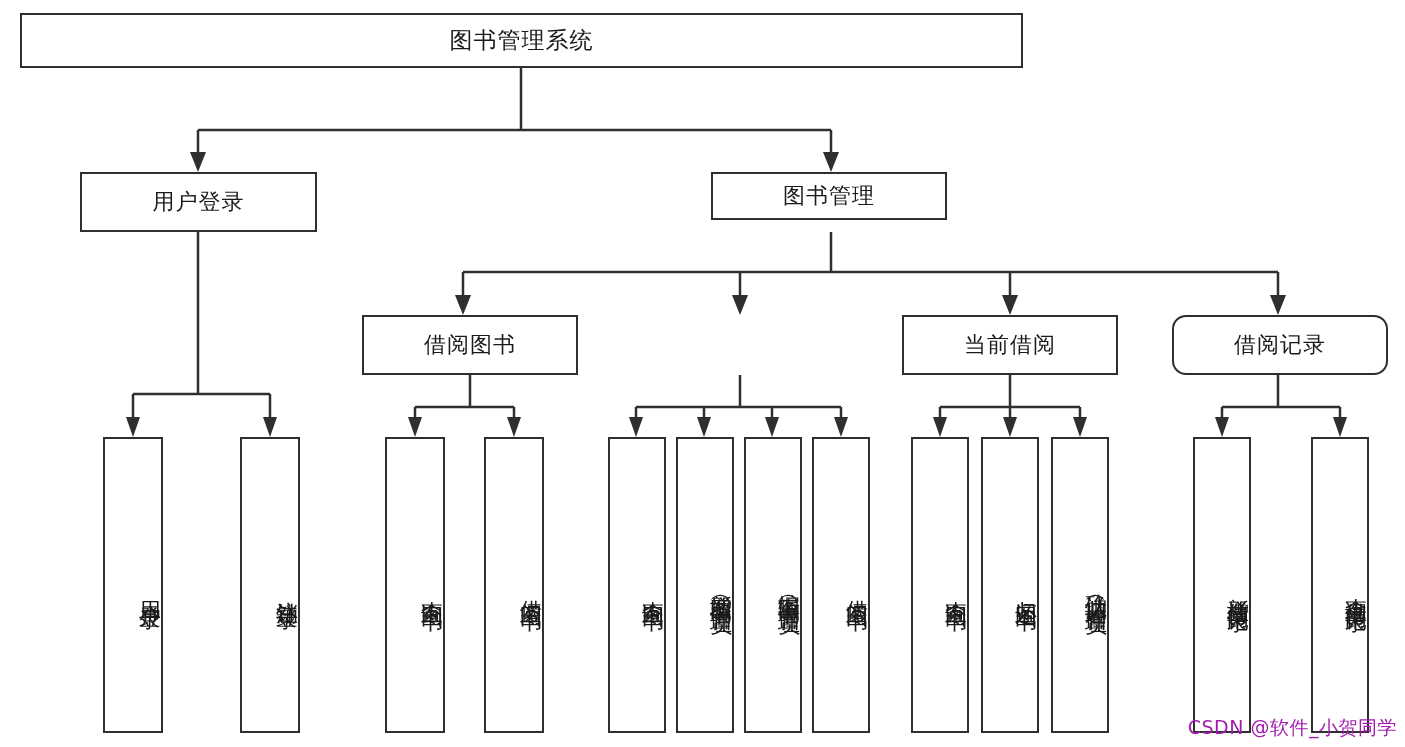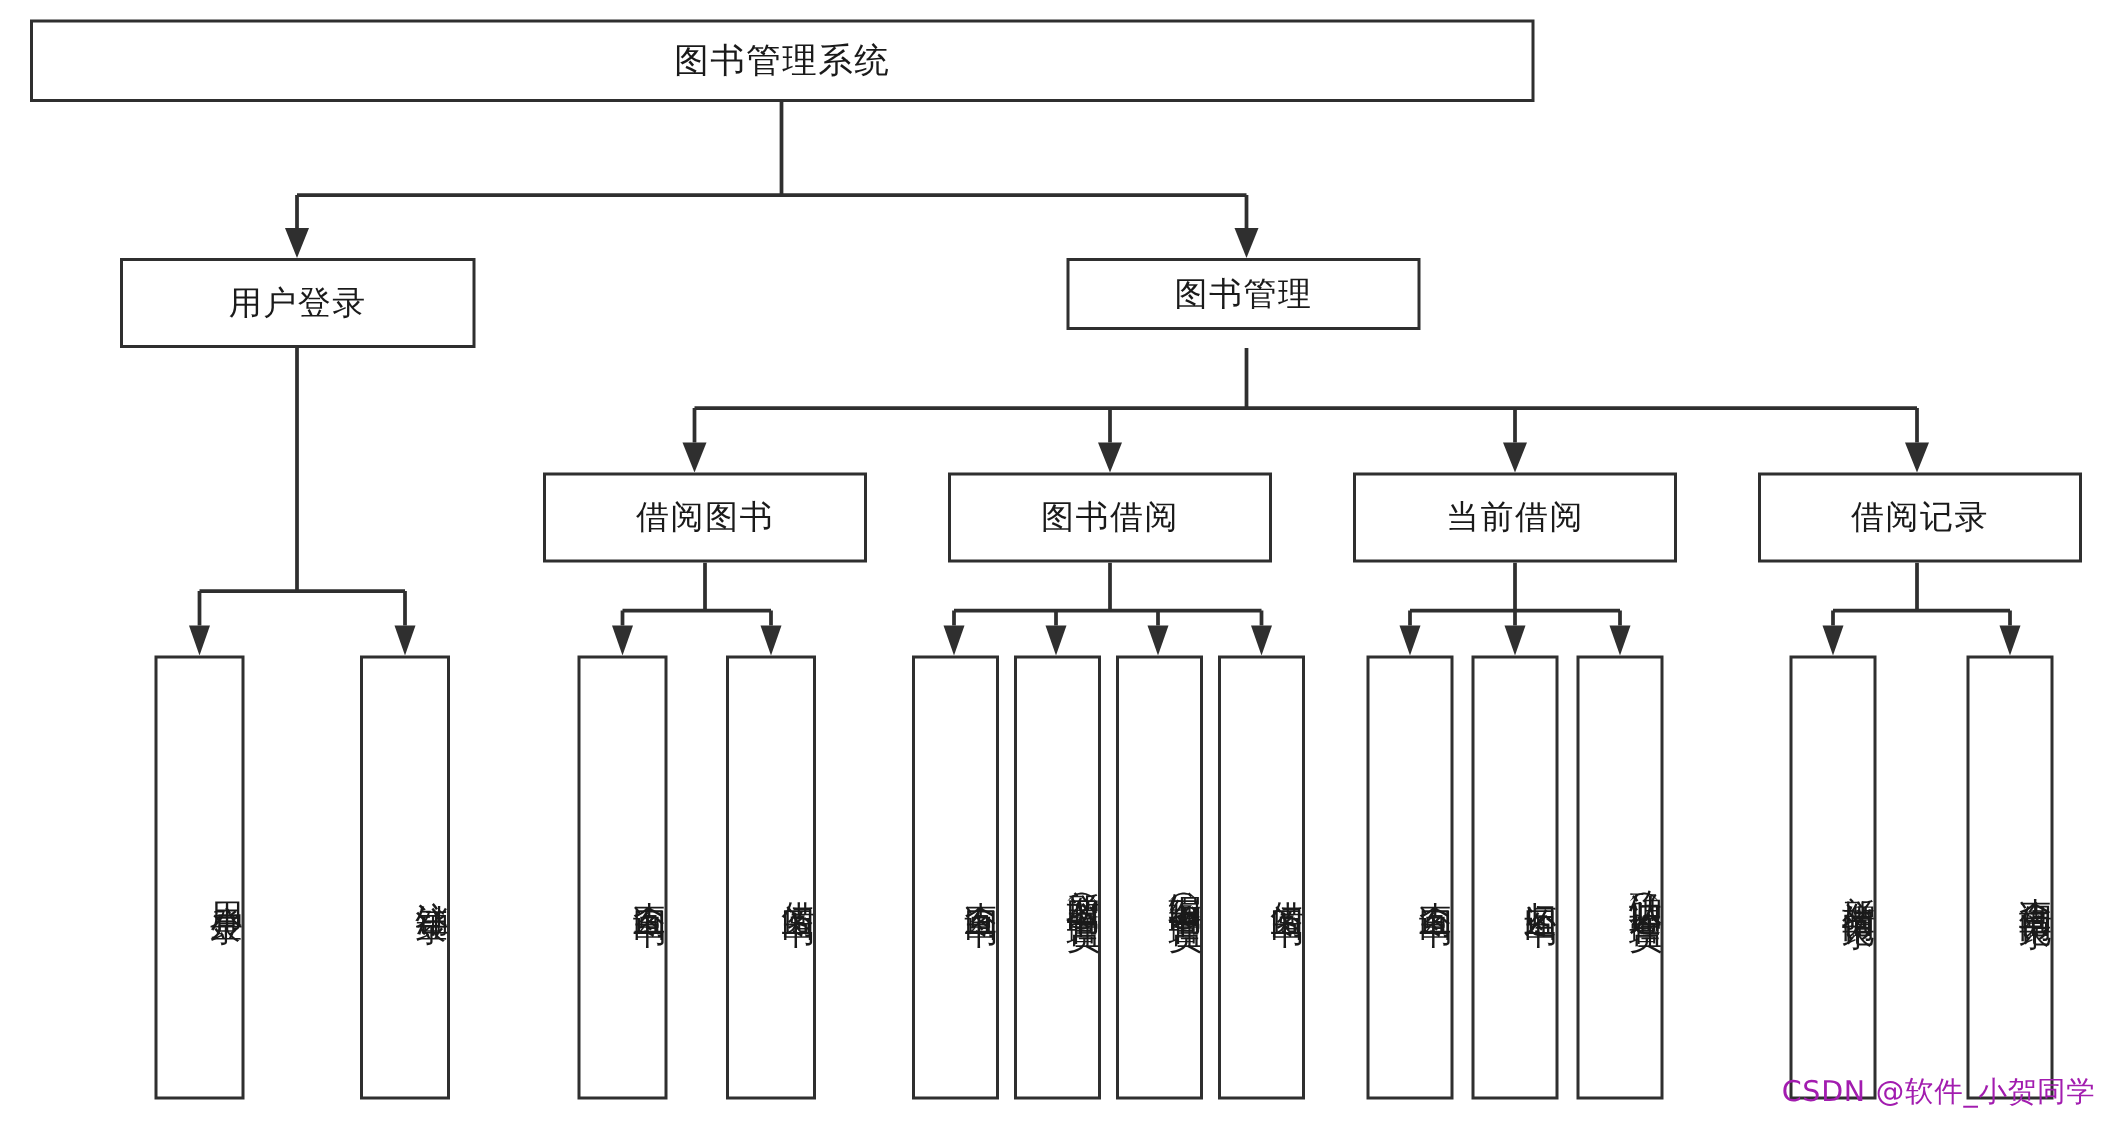--- a/index.html
+++ b/index.html
@@ -130,27 +130,24 @@
   <div class="node horiz" style="left:80px;top:172px;width:237px;height:60px;">
     <span>用户登录</span>
   </div>
   <div class="node horiz" style="left:711px;top:172px;width:236px;height:48px;">
     <span>图书管理</span>
   </div>
 
   <div class="node horiz" style="left:362px;top:315px;width:216px;height:60px;">
     <span>借阅图书</span>
   </div>
-  <div class="node horiz" style="left:632px;top:315px;width:216px;height:60px;">
-    <span>图书借阅</span>
-  </div>
   <div class="node horiz" style="left:902px;top:315px;width:216px;height:60px;">
     <span>当前借阅</span>
   </div>
-  <div class="node horiz" style="left:1172px;top:315px;width:216px;height:60px;">
+  <div class="node horiz" style="left:1172px;top:315px;width:216px;height:60px;border-radius:14px;">
     <span>借阅记录</span>
   </div>
 
   <div class="node vert" style="left:103px;top:437px;width:60px;height:296px;">
     <span>用户登录</span>
   </div>
   <div class="node vert" style="left:240px;top:437px;width:60px;height:296px;">
     <span>注销登录</span>
   </div>
 

